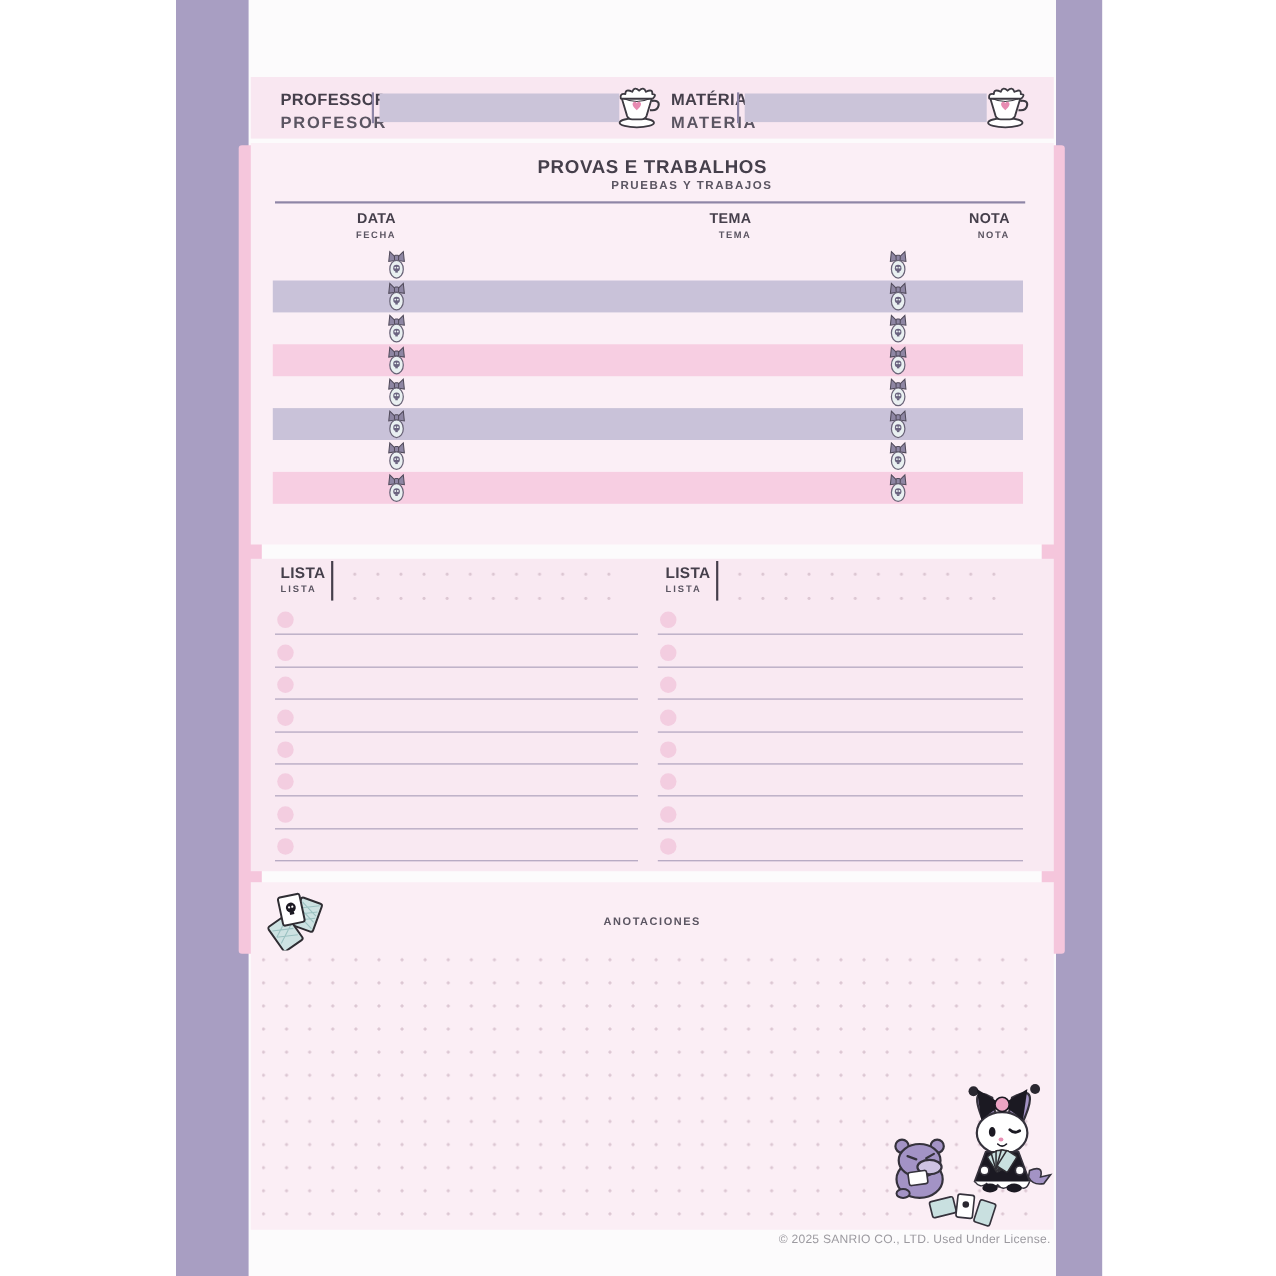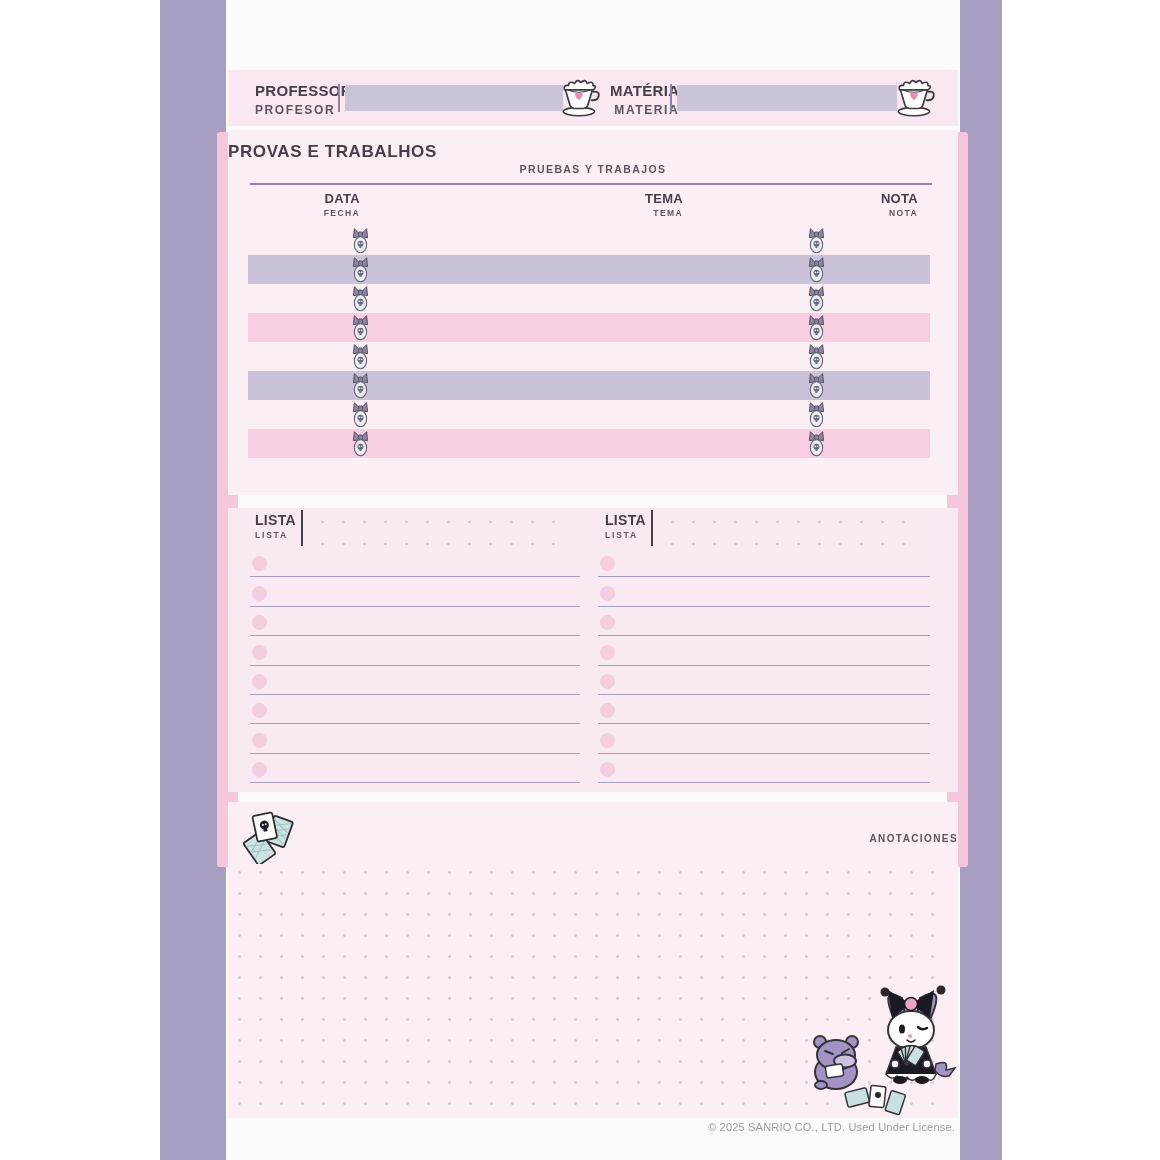--- a/index.html
+++ b/index.html
@@ -26,28 +26,28 @@
 
   
   .sec{position:absolute;left:228px;width:730px;}
   .sec-header{top:70px;height:56px;background:var(--header-pink,#f9e7f1);}
   .sec-provas{top:130px;height:365px;background:var(--provas-pink,#fbeff6);}
   .sec-lista{top:508px;height:284px;background:var(--lista-pink,#f9e9f2);}
   .sec-anot{top:802px;height:316px;background:var(--anot-pink,#fbeef5);}
 
   
   .field-label{font-weight:700;font-size:15px;letter-spacing:.3px;color:var(--ink,#453f4b);line-height:1;}
-  .field-sublabel{font-weight:700;font-size:12px;letter-spacing:1.6px;color:var(--sub-ink,#5b5562);line-height:1;}
+  .field-sublabel{font-weight:700;font-size:15px;letter-spacing:1.6px;color:var(--sub-ink,#5b5562);line-height:1;}
   .vline{position:absolute;width:2px;height:28px;background:var(--rule,#8e85a6);}
   .input-bar{position:absolute;height:26px;background:var(--bar,#cbc4d9);}
   .teacup{position:absolute;width:50px;height:42px;}
 
   
-  .provas-title{position:absolute;top:12px;left:0;width:100%;font-weight:700;font-size:17px;letter-spacing:.6px;}
-  .provas-subtitle{position:absolute;top:33px;left:0;width:100%;text-align:center;font-weight:700;font-size:10.5px;letter-spacing:1.4px;color:var(--sub-ink,#5b5562);}
+  .provas-title{position:absolute;top:12px;left:0;width:100%;text-align:center;font-weight:700;font-size:17px;letter-spacing:.6px;}
+  .provas-subtitle{position:absolute;top:33px;left:0;width:100%;text-align:center;font-weight:700;font-size:10.5px;letter-spacing:1.4px;color:var(--sub-ink,#5b5562);padding-left:36px;}
   .provas-rule{position:absolute;top:53px;left:22px;width:682px;height:2px;background:var(--rule,#8e85a6);}
   .pcol{position:absolute;top:62px;text-align:right;}
   .pcol .field-label{font-size:13px;}
   .pcol .field-sublabel{font-size:8.5px;letter-spacing:1.4px;margin-top:4px;}
   .pcol-data{left:32px;width:100px;}
   .pcol-tema{left:255px;width:200px;}
   .pcol-nota{left:590px;width:100px;}
   .prows{position:absolute;top:96px;left:0;width:730px;}
   .prow{position:relative;height:29px;}
   .prow .stripe{position:absolute;left:20px;right:28px;top:0;bottom:0;}
@@ -70,21 +70,21 @@
   .ldots-left{left:84px;width:246px;}
   .ldots-right{left:434px;width:246px;}
   .list-col{position:absolute;top:40px;}
   .lc-left{left:22px;width:330px;}
   .lc-right{left:370px;width:332px;}
   .list-item{position:relative;height:28.4px;border-bottom:1.6px solid var(--line,#a89cb8);}
   .list-item::before{content:"";position:absolute;left:2px;bottom:5px;width:15px;height:15px;border-radius:50%;background:var(--bullet,#f3cde0);}
 
   
   .anot-title{position:absolute;top:10px;left:0;width:100%;text-align:center;font-weight:700;font-size:16px;letter-spacing:.6px;}
-  .anot-subtitle{position:absolute;top:31px;left:0;width:100%;text-align:right;font-weight:700;font-size:10px;letter-spacing:1.4px;color:var(--sub-ink,#5b5562);}
+  .anot-subtitle{position:absolute;top:31px;left:0;width:100%;text-align:center;font-weight:700;font-size:10px;letter-spacing:1.4px;color:var(--sub-ink,#5b5562);}
   .cards-icon{position:absolute;left:15px;top:4px;width:56px;height:58px;}
   .anot-dots{position:absolute;left:10px;right:10px;top:56px;bottom:2px;
     background-image:radial-gradient(circle, var(--dot,#dcc6d2) 1.1px, transparent 1.7px);
     background-size:21px 21px;background-position:12px 4px;}
   .kuromi{position:absolute;left:580px;top:166px;width:150px;height:150px;}
 
   .copyright{position:absolute;top:1121px;left:600px;width:355px;text-align:right;
     font-size:11px;letter-spacing:.2px;color:var(--muted,#9c9aa0);}
 
   .hidden-defs{position:absolute;width:0;height:0;overflow:hidden;}

